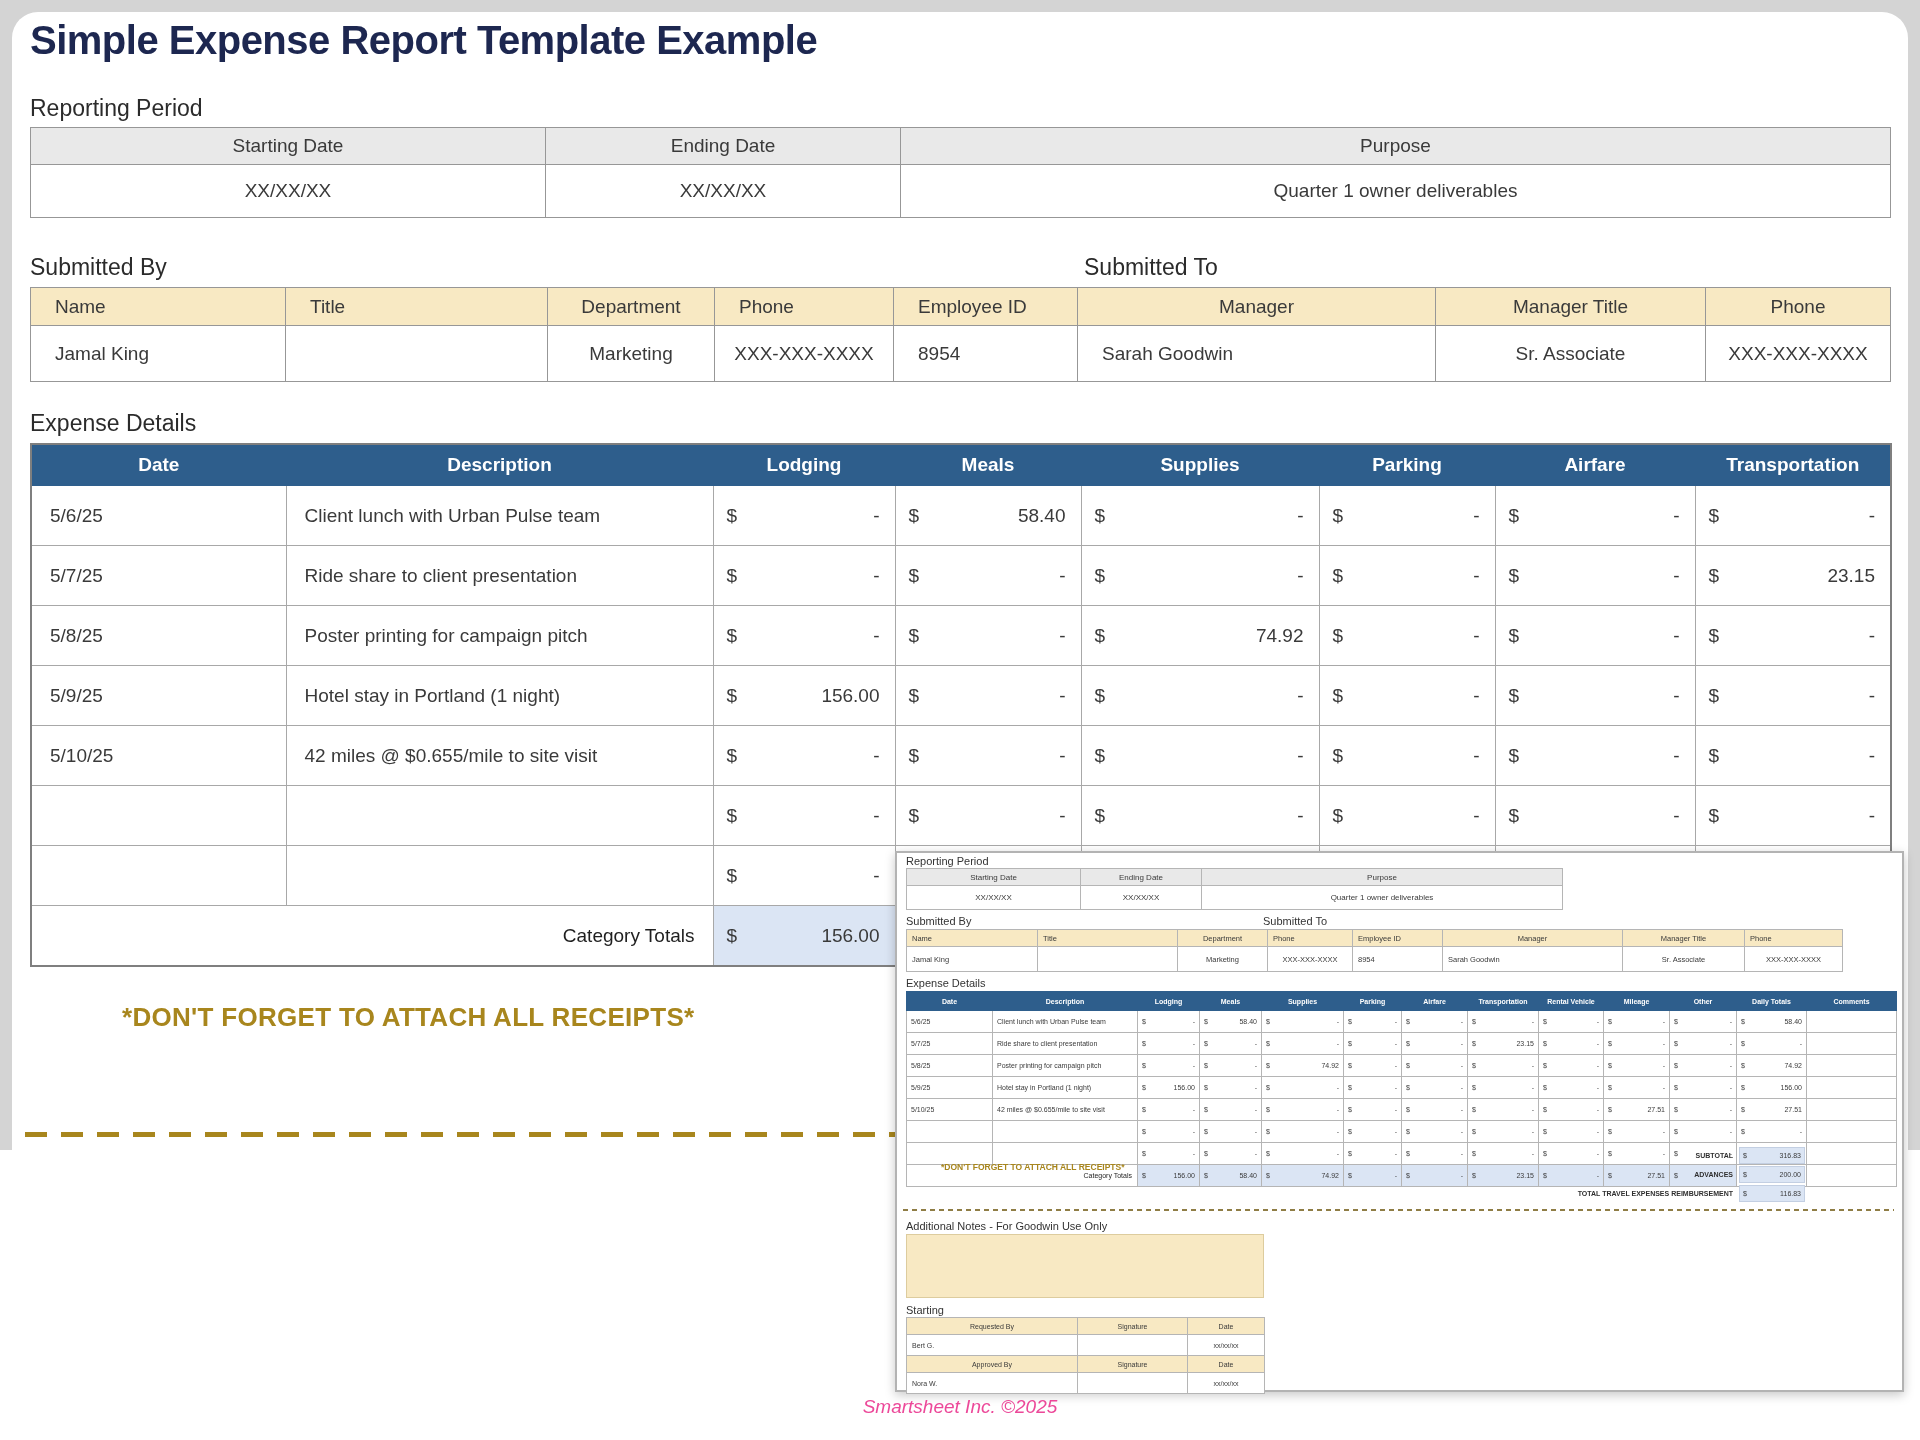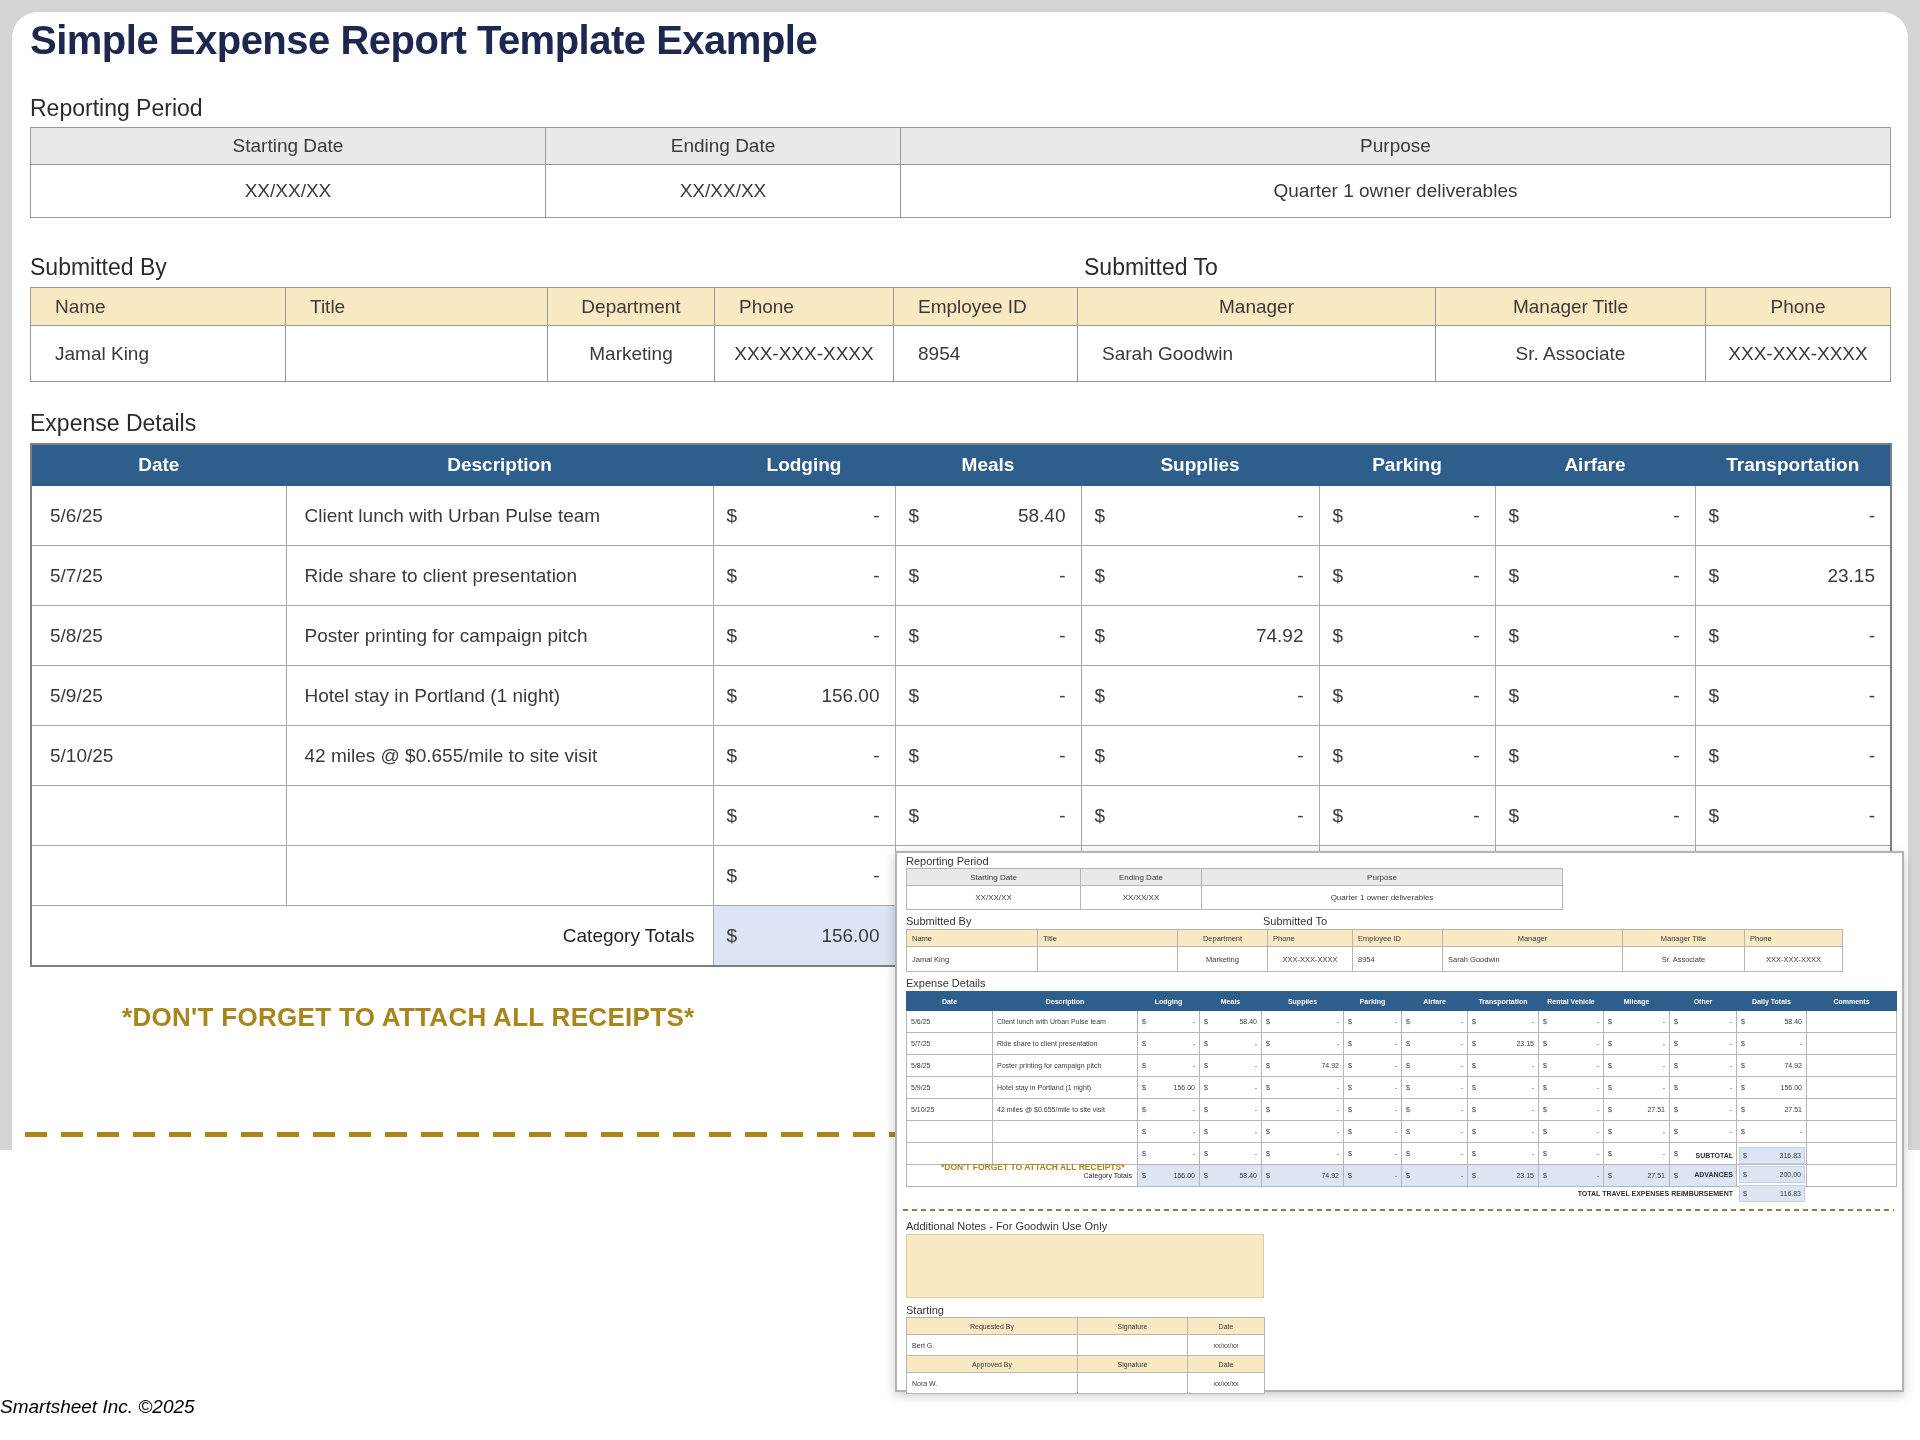--- a/index.html
+++ b/index.html
@@ -35,21 +35,21 @@
   #ed-tbl thead th:first-child{border-left:1px solid #2e5e8c;}
   #ed-tbl tbody td,#ed-tbl tfoot td{height:57px;font-size:19px;border:1px solid #a8a8a8;}
   td.date,td.desc{padding-left:18px;text-align:left;}
   .mw{display:flex;justify-content:space-between;align-items:center;padding:0 14px 0 12px;}
   .cat-label{text-align:right;padding-right:18px;font-weight:700;font-size:20px;color:#1f1f1f;}
   .cat-money{background:#dbe5f4;}
 
   .receipts{position:absolute;left:122px;top:1002px;font-size:26px;font-weight:700;color:#a8861d;letter-spacing:.3px;}
   .gold-dash{position:absolute;left:25px;top:1132px;width:1865px;height:5px;
              background:repeating-linear-gradient(90deg,#a8861d 0 22px,transparent 22px 36px);}
-  .footer{position:absolute;left:0;right:0;top:1396px;font-size:19px;font-style:italic;color:#000000;z-index:6;}
+  .footer{position:absolute;left:0;right:0;top:1396px;text-align:center;font-size:19px;font-style:italic;color:#ec4899;z-index:6;}
 
   
   .inset{position:absolute;left:895px;top:851px;width:1005px;height:537px;background:#fff;
          border:2px solid #b3b3b3;box-shadow:0 3px 10px rgba(0,0,0,.22);z-index:5;}
   .sec-h-m{position:absolute;font-size:11px;color:#333;}
   #i-rp-h{left:9px;top:2px} #i-sb-h{left:9px;top:62px} #i-st-h{left:366px;top:62px}
   #i-ed-h{left:9px;top:124px} .i-notes-h{left:9px;top:367px} .i-appr-h{left:9px;top:451px}
 
   table.mtbl{position:absolute;border-collapse:collapse;table-layout:fixed;background:#fff;}
   .mtbl th,.mtbl td{border:1px solid #b5b5b5;overflow:hidden;white-space:nowrap;font-weight:400;}

